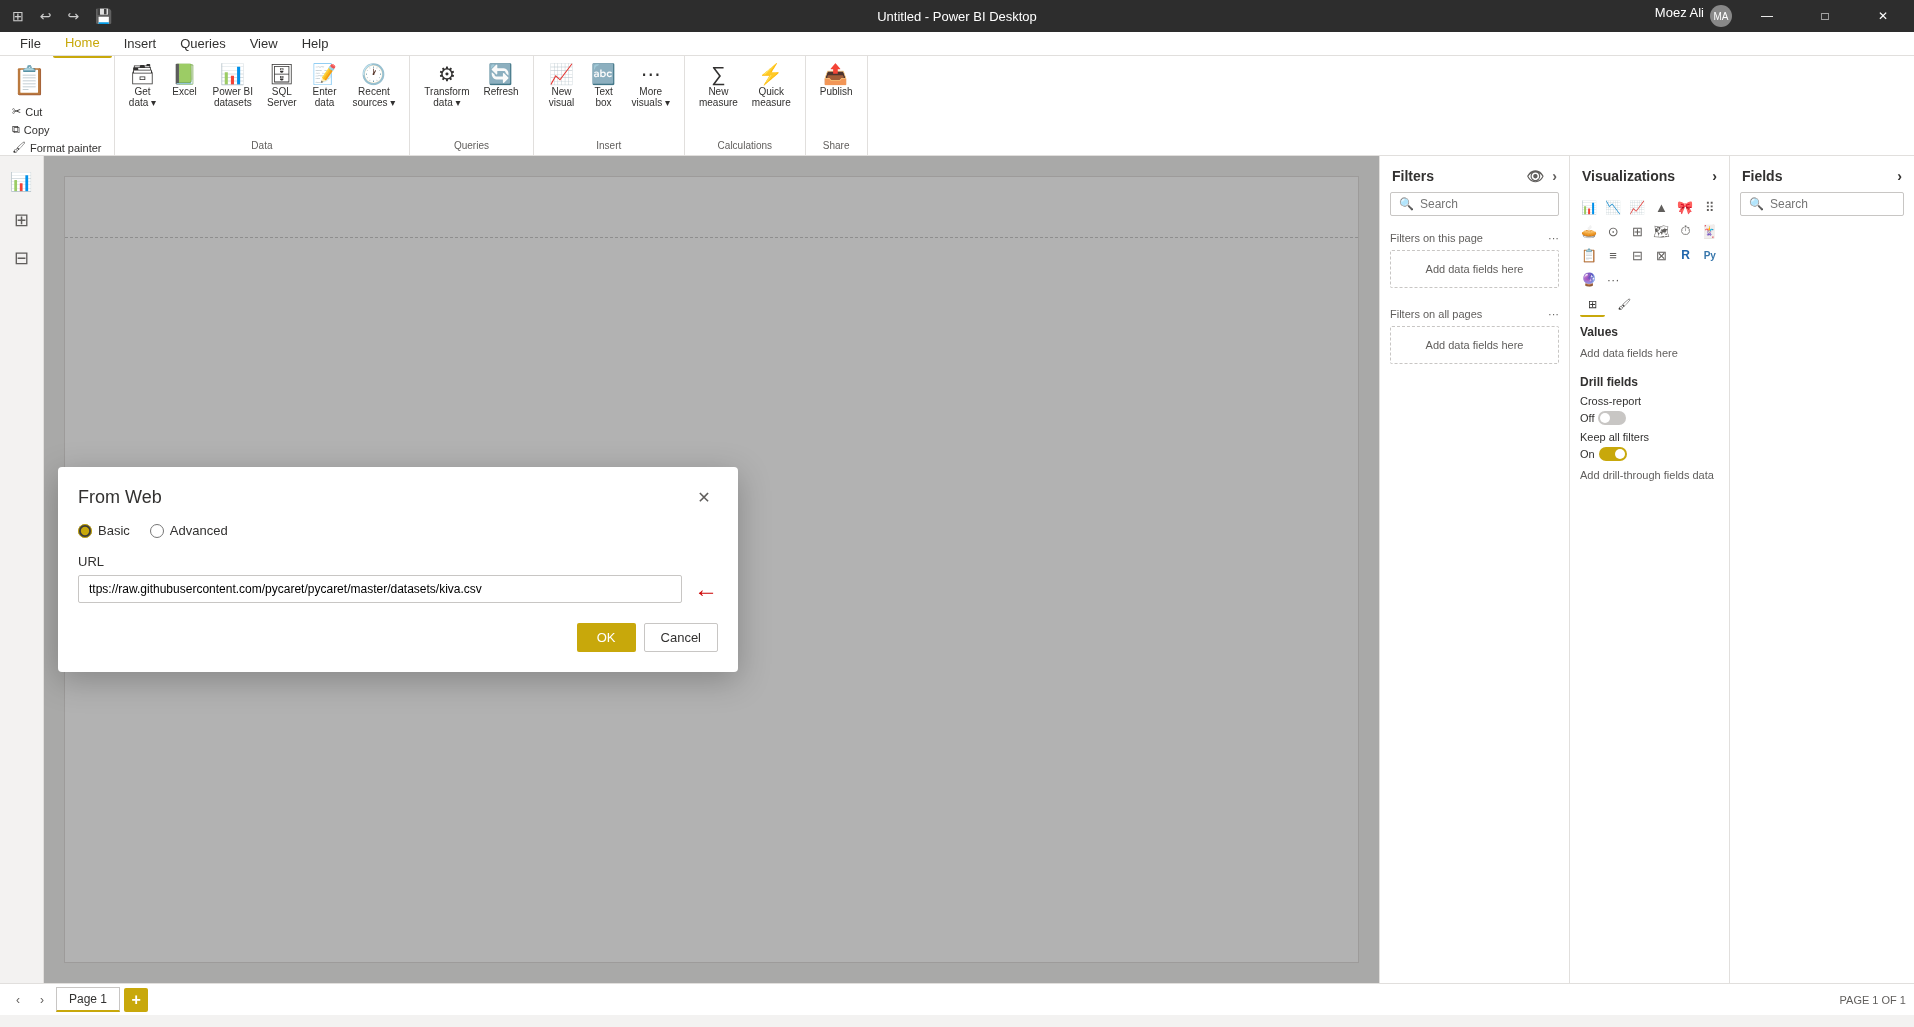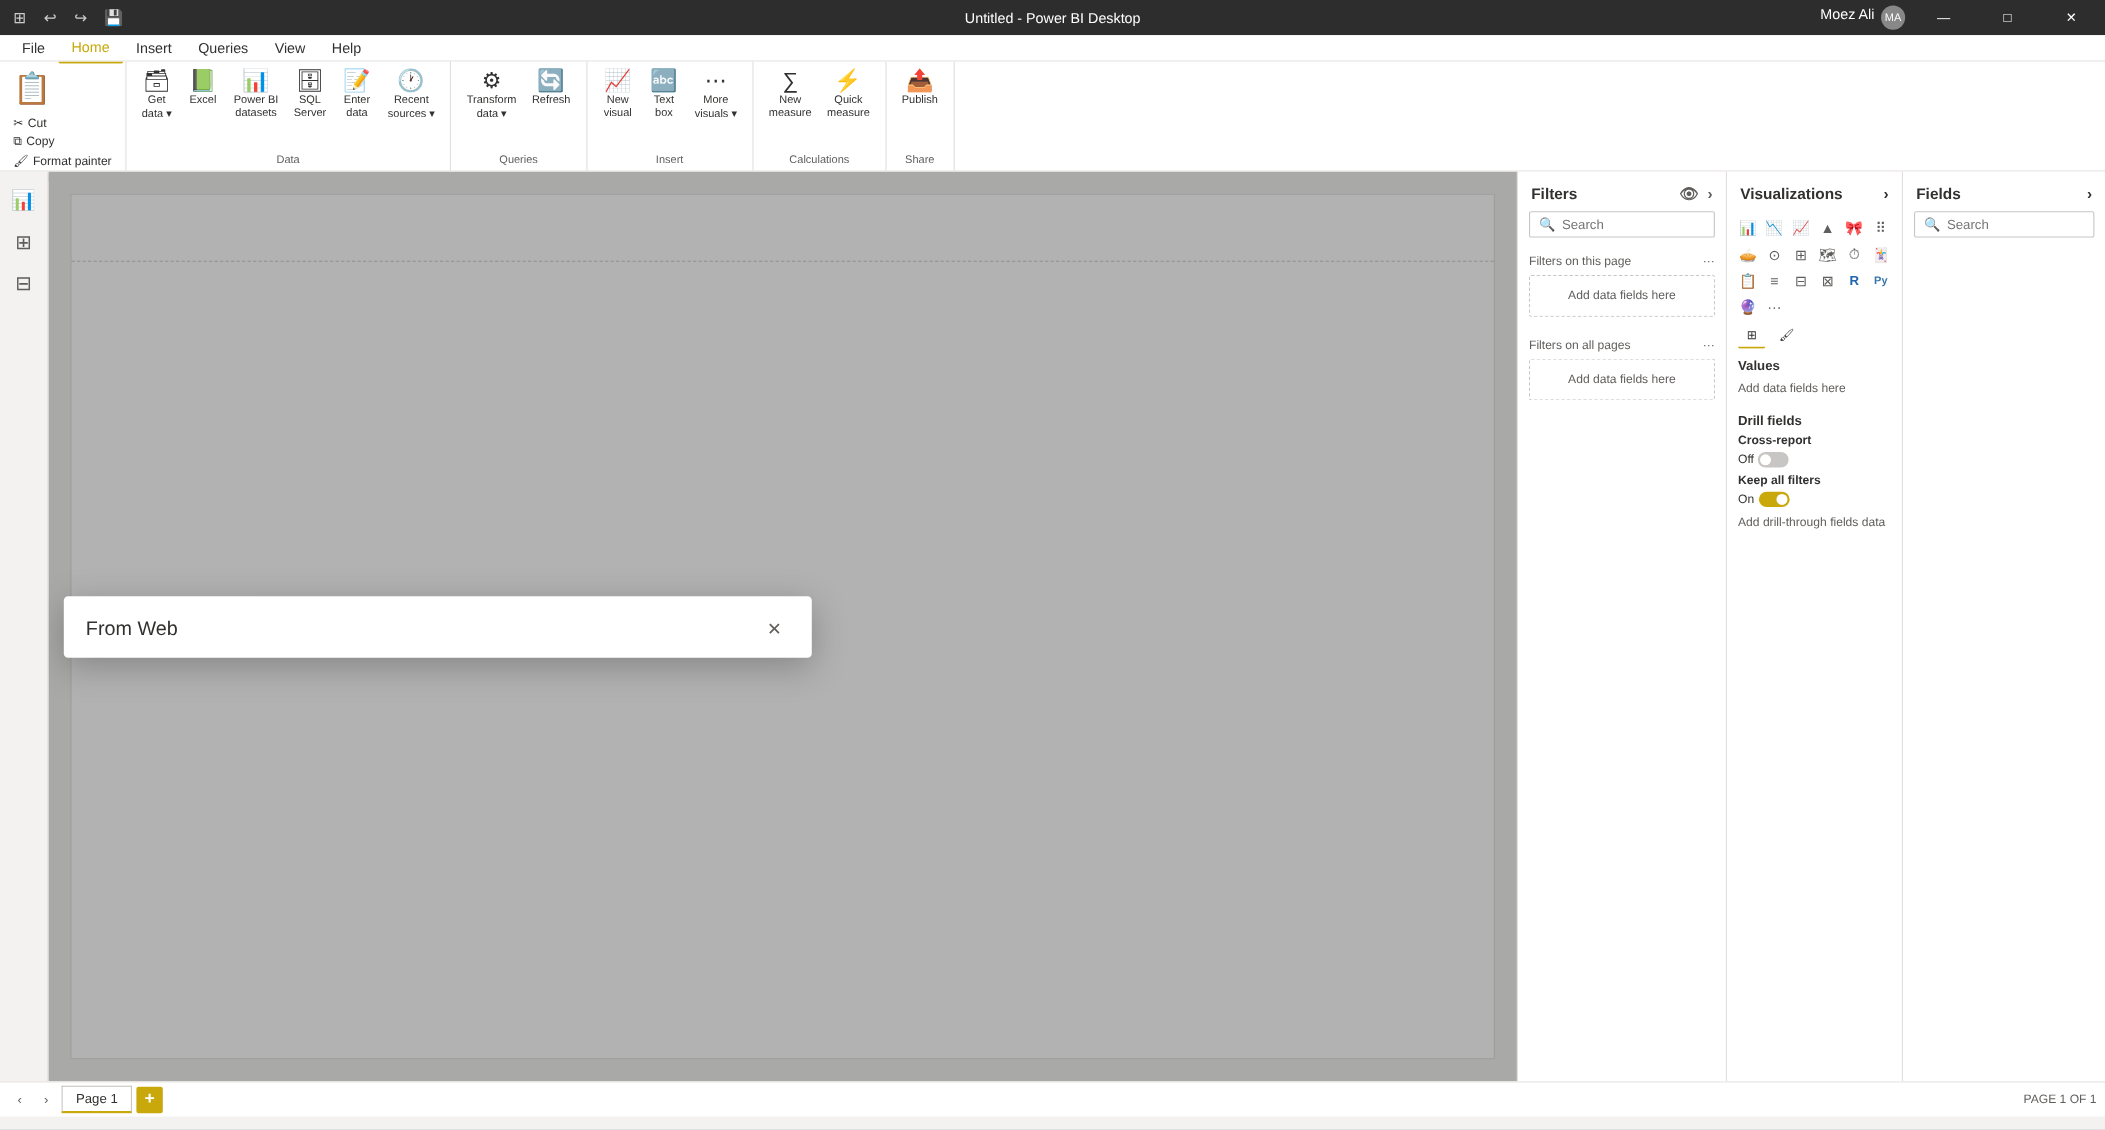--- a/index.html
+++ b/index.html
@@ -262,21 +262,20 @@
       font-size: 12px;
       font-weight: 600;
       padding: 8px 10px 4px 10px;
     }
     .cross-report-row {
       display: flex;
       align-items: center;
       justify-content: space-between;
       padding: 2px 10px;
       font-size: 11px;
-      font-weight: bold;
     }
     .toggle {
       display: flex;
       align-items: center;
       gap: 4px;
       font-size: 11px;
     }
     .toggle-track {
       width: 28px;
       height: 14px;
@@ -623,20 +622,41 @@
   <div class="canvas-area">
     <div class="canvas-page">
       <div class="canvas-border-dashed"></div>
     </div>
 
     <div class="modal-overlay">
       <div class="modal">
         <div class="modal-titlebar">
           <span class="modal-title">From Web</span>
           <div class="modal-close">✕</div>
+        </div>
+        <div class="modal-body">
+          <div class="radio-row">
+            <label class="radio-label">
+              <input type="radio" class="radio-input" name="mode" checked="" style="">
+              <span>Basic</span>
+            </label>
+            <label class="radio-label">
+              <input type="radio" class="radio-input" name="mode" style="">
+              <span>Advanced</span>
+            </label>
+          </div>
+          <div class="url-label">URL</div>
+          <div class="url-input-row">
+            <input type="text" class="url-input" value="ttps://raw.githubusercontent.com/pycaret/pycaret/master/datasets/kiva.csv" style="">
+            <span class="red-arrow">←</span>
+          </div>
+          <div class="modal-footer">
+            <button class="btn-ok">OK</button>
+            <button class="btn-cancel">Cancel</button>
+          </div>
         </div>
       </div>
     </div>
   </div>
 
   <div class="filters-panel">
     <div class="panel-header">
       <span>Filters</span>
       <div class="panel-header-icons">
         <span>👁</span>

